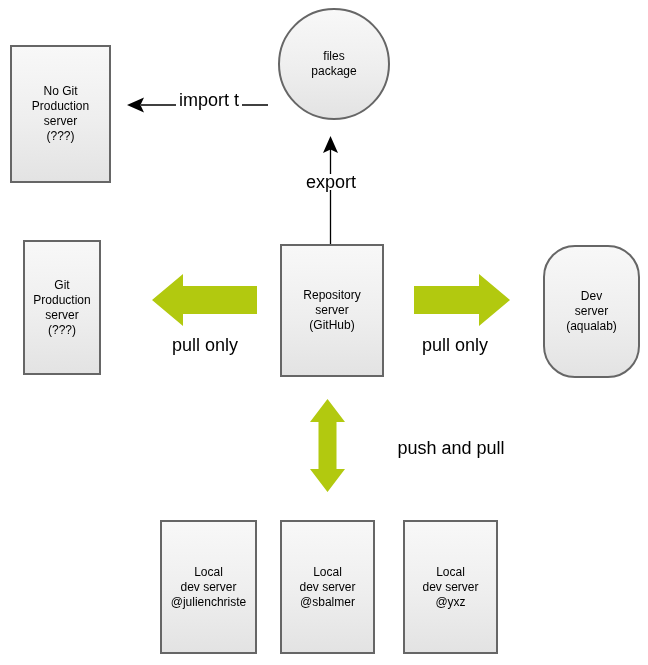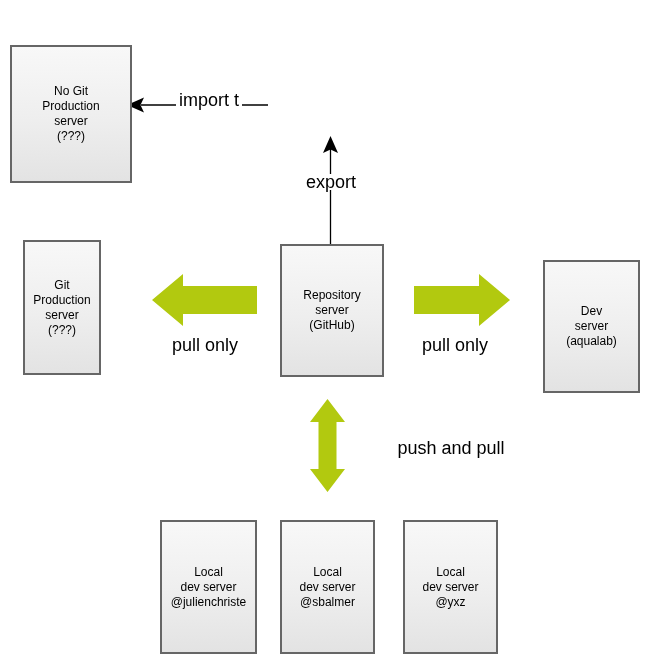--- a/index.html
+++ b/index.html
@@ -63,36 +63,38 @@
     <line x1="330.5" y1="246" x2="330.5" y2="149" stroke="#000000" stroke-width="1.3"></line>
     <polygon points="330.5,136 323,153 330.5,149.5 338,153" fill="#000000"></polygon>
 
     <polygon points="152,300 183,274 183,286 257,286 257,314 183,314 183,326" fill="#b2c90f"></polygon>
 
     <polygon points="510,300 479,274 479,286 414,286 414,314 479,314 479,326" fill="#b2c90f"></polygon>
 
     <polygon points="327.5,399 345,422 336.5,422 336.5,469 345,469 327.5,492 310,469 318.5,469 318.5,422 310,422" fill="#b2c90f"></polygon>
   </svg>
 
+  <div class="node circle" style="left:278px; top:8px; width:112px; height:112px;">files
+package</div>
 
-  <div class="node" style="left:10px; top:45px; width:122px; height:138px;">No Git
+  <div class="node" style="left:10px; top:45px; width:101px; height:138px;">No Git
 Production
 server
 (???)</div>
 
   <div class="node" style="left:23px; top:240px; width:78px; height:135px;">Git
 Production
 server
 (???)</div>
 
   <div class="node" style="left:280px; top:244px; width:104px; height:133px;">Repository
 server
 (GitHub)</div>
 
-  <div class="node" style="left:543px; top:260px; width:97px; height:133px;">Dev
+  <div class="node" style="left:543px; top:245px; width:97px; height:133px;border-radius:32px;">Dev
 server
 (aqualab)</div>
 
   <div class="node" style="left:160px; top:520px; width:97px; height:134px;">Local
 dev server
 @julienchriste</div>
 
   <div class="node" style="left:280px; top:520px; width:95px; height:134px;">Local
 dev server
 @sbalmer</div>

